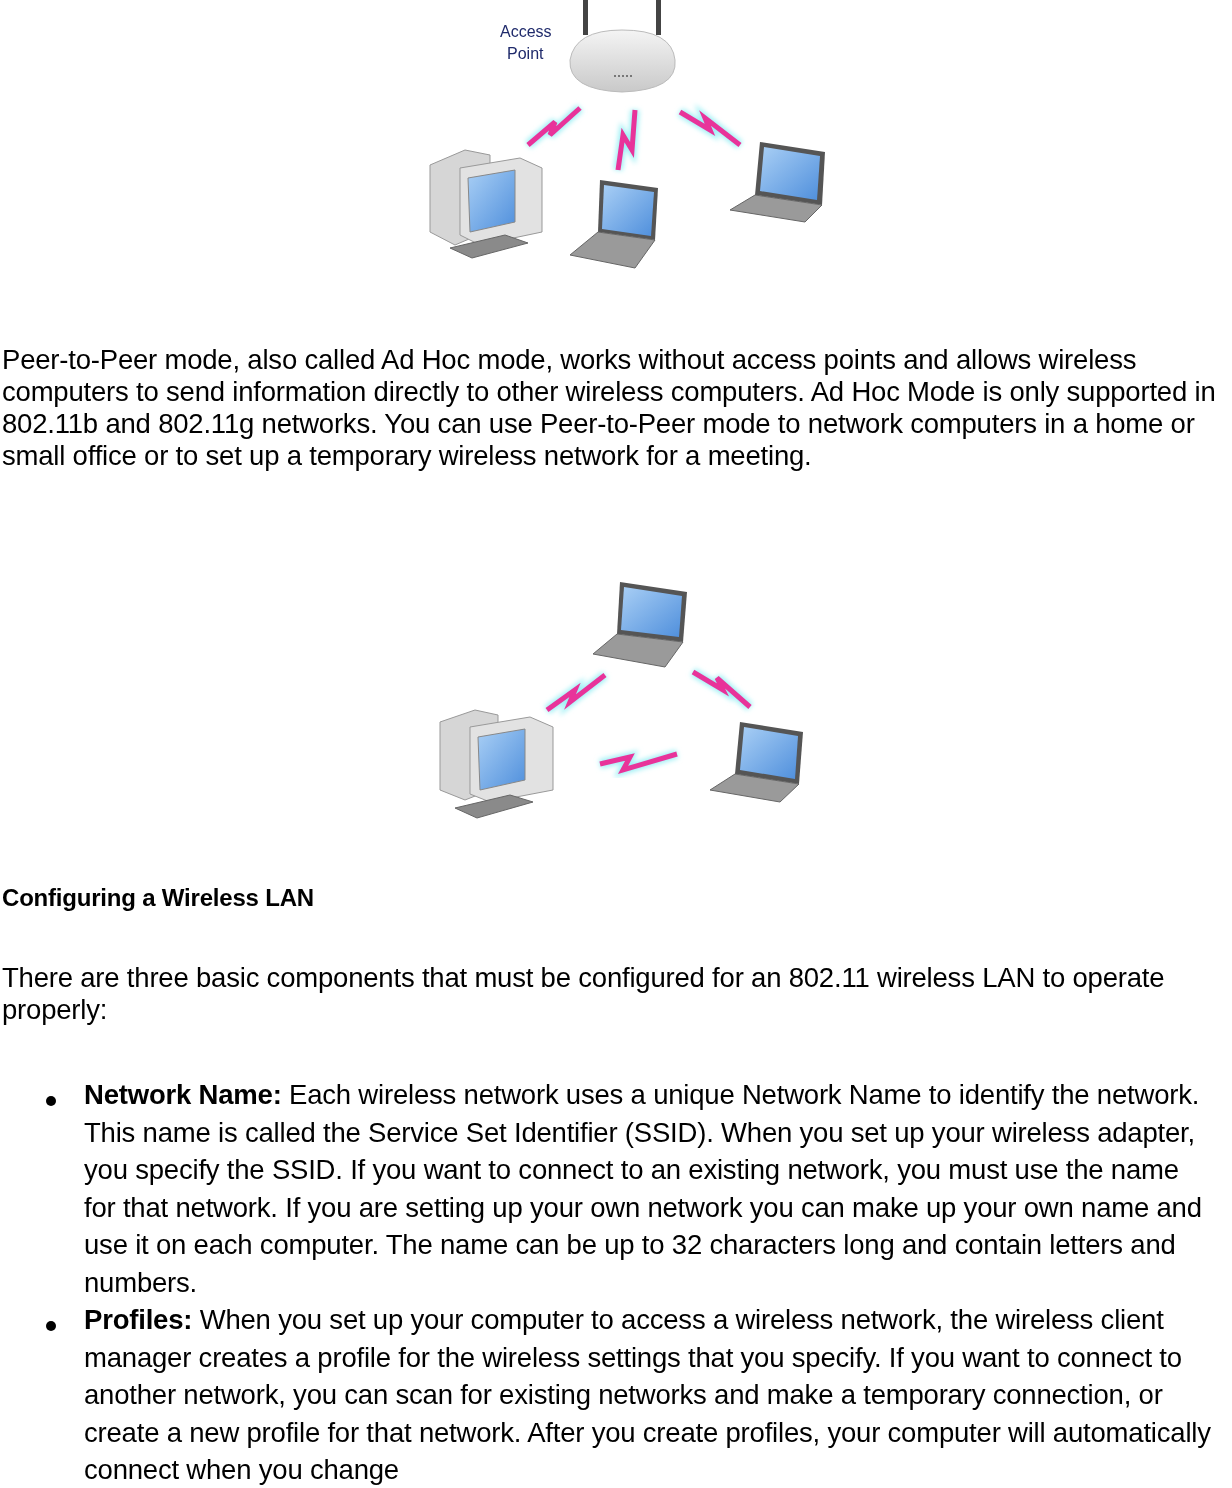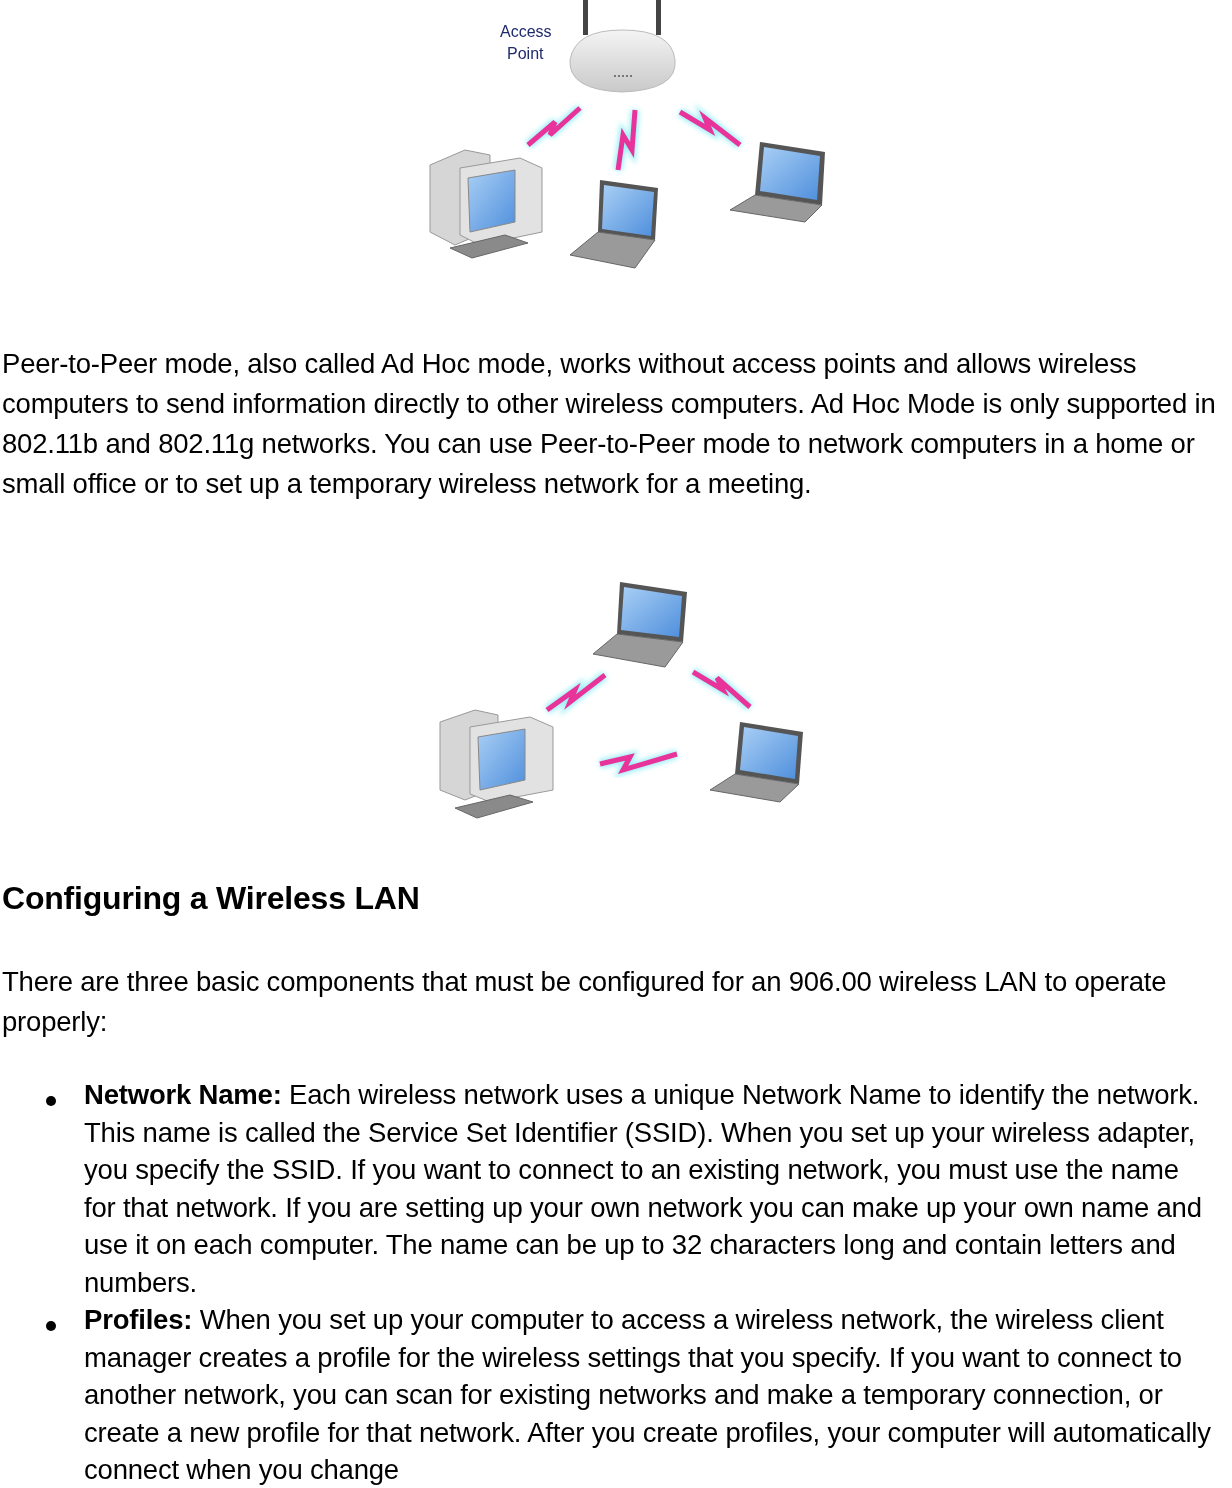--- a/index.html
+++ b/index.html
@@ -5,25 +5,25 @@
   html, body { margin: 0; padding: 0; background: #ffffff; }
   body {
     width: 1232px; height: 1488px; overflow: hidden; position: relative;
     font-family: "Liberation Sans", "DejaVu Sans", sans-serif; color: #000;
   }
   .figure { position: absolute; text-align: center; }
   #fig-infra { left: 410px; top: 0; width: 420px; height: 275px; }
   #fig-adhoc { left: 425px; top: 572px; width: 395px; height: 258px; }
   .para {
     position: absolute; left: 2px; width: 1226px;
-    font-size: 27.5px; line-height: 40px; letter-spacing: -0.2px;
+    font-size: 27.5px; line-height: 32px; letter-spacing: -0.2px;
     margin: 0;
   }
   #p1 { top: 344px; }
-  #h2 { position: absolute; left: 2px; top: 876px; margin: 0; font-size: 32px; font-weight: bold; line-height: 44px; letter-spacing: -0.2px; }
+  #h2 { position: absolute; left: 2px; top: 876px; margin: 0; font-size: 24px; font-weight: bold; line-height: 44px; letter-spacing: -0.2px; }
   #p2 { top: 962px; }
   ul.bullets { position: absolute; left: 0; top: 1076px; width: 1232px; margin: 0; padding: 0; list-style: none; }
   ul.bullets li { position: relative; padding-left: 84px; padding-right: 20px; font-size: 27.5px; line-height: 37.5px; letter-spacing: -0.2px; }
   ul.bullets li .dot {
     position: absolute; left: 46px; top: 20px; width: 10px; height: 10px; border-radius: 50%; background: #000;
   }
   ul.bullets li b { font-weight: bold; }
 </style>
 </head>
 <body>
@@ -128,21 +128,21 @@
       <path d="M268 100 L298 118 L292 106 L325 135" stroke="#9ff0f5" stroke-width="9" fill="none" filter="url(#glow2)"></path>
       <path d="M268 100 L298 118 L292 106 L325 135" stroke="#e8339a" stroke-width="5" fill="none"></path>
       <path d="M175 192 L205 185 L198 198 L252 182" stroke="#9ff0f5" stroke-width="9" fill="none" filter="url(#glow2)"></path>
       <path d="M175 192 L205 185 L198 198 L252 182" stroke="#e8339a" stroke-width="5" fill="none"></path>
     </g>
   </svg>
 </div>
 
 <h2 id="h2">Configuring a Wireless LAN</h2>
 
-<p class="para" id="p2">There are three basic components that must be configured for an 906.00 wireless LAN to operate properly:</p>
+<p class="para" id="p2">There are three basic components that must be configured for an 802.11 wireless LAN to operate properly:</p>
 
 <ul class="bullets">
   <li>
     <span class="dot"></span>
     <b>Network Name:</b><span> Each wireless network uses a unique Network Name to identify the network. This name is called the Service Set Identifier (SSID). When you set up your wireless adapter, you specify the SSID. If you want to connect to an existing network, you must use the name for that network. If you are setting up your own network you can make up your own name and use it on each computer. The name can be up to 32 characters long and contain letters and numbers.</span>
   </li>
   <li>
     <span class="dot"></span>
     <b>Profiles:</b><span> When you set up your computer to access a wireless network, the wireless client manager creates a profile for the wireless settings that you specify. If you want to connect to another network, you can scan for existing networks and make a temporary connection, or create a new profile for that network. After you create profiles, your computer will automatically connect when you change</span>
   </li>

